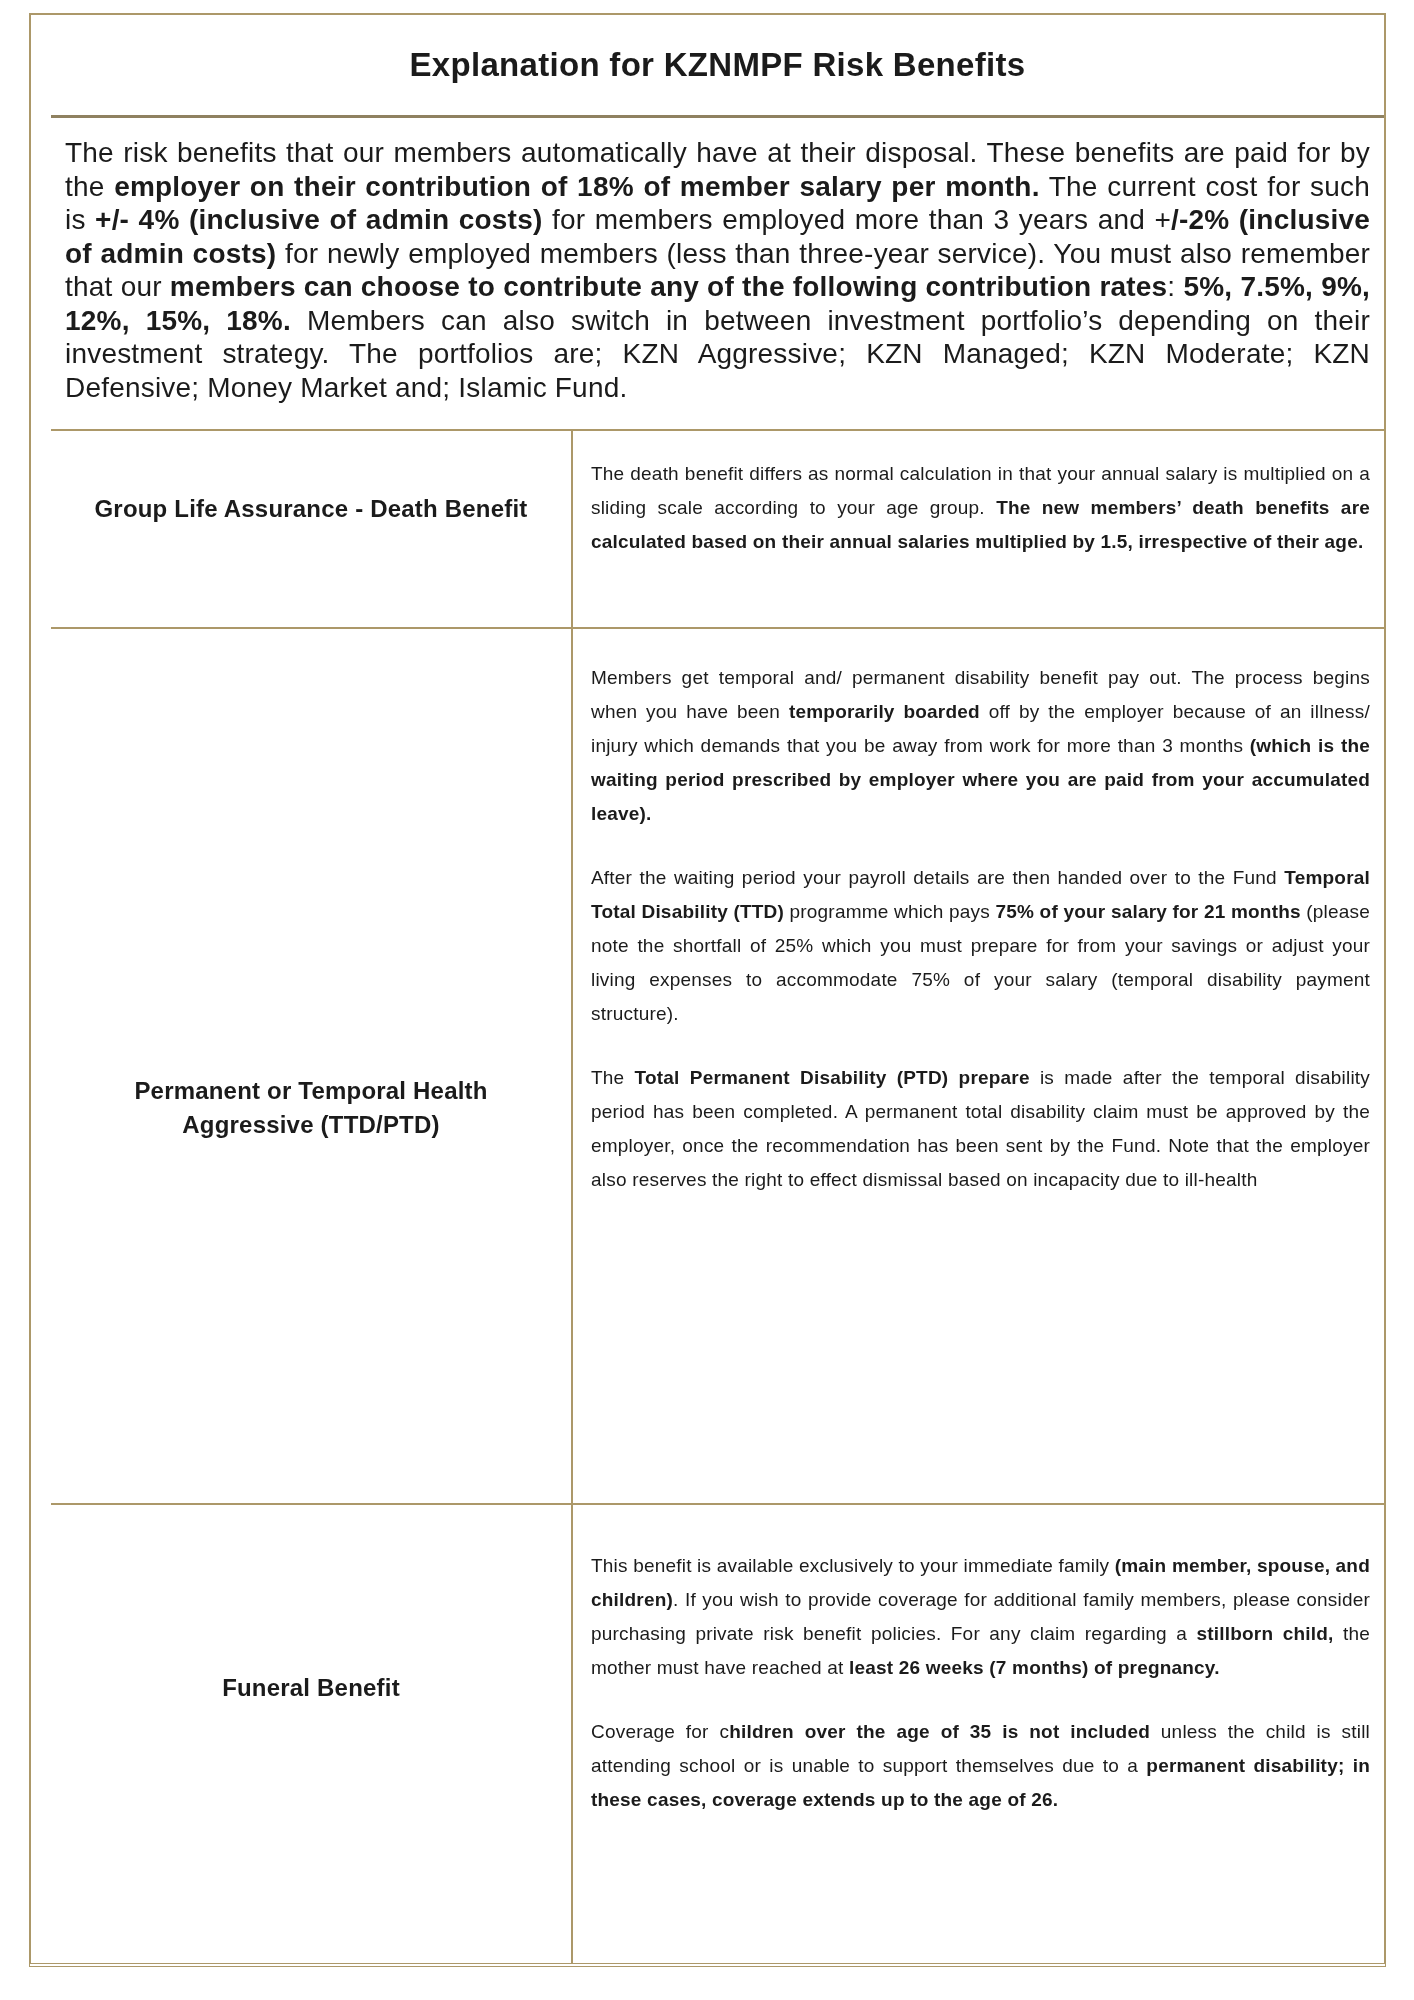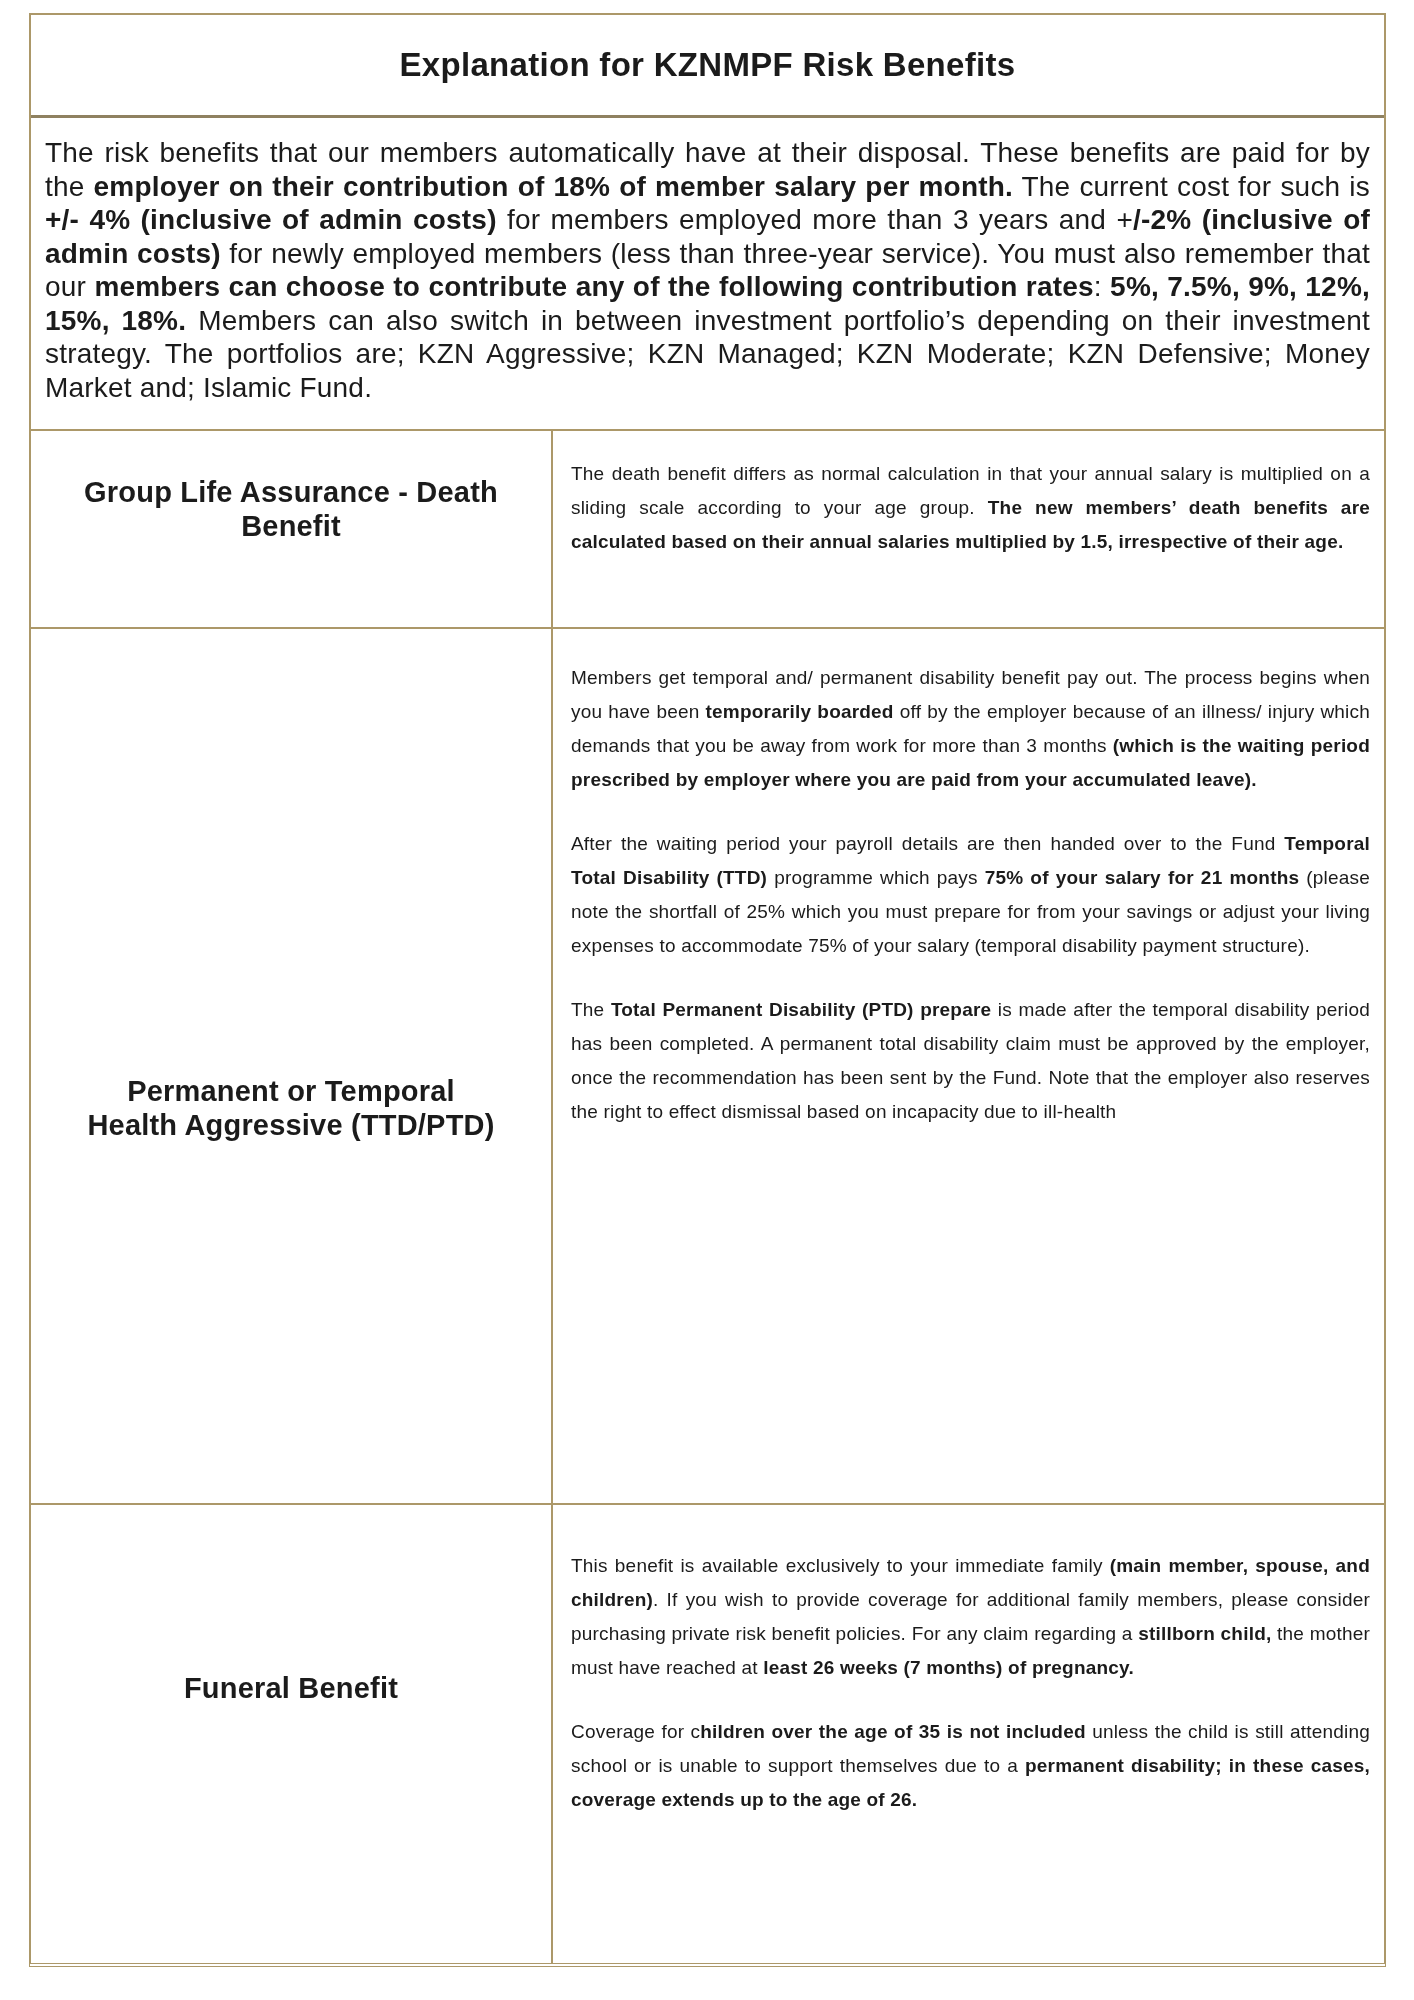--- a/index.html
+++ b/index.html
@@ -9,20 +9,21 @@
     font-family:"Liberation Sans", sans-serif;
     color:var(--text,#1b1b1b);
     -webkit-font-smoothing:antialiased;
   }
   .doc{
     position:absolute;left:29px;top:13px;width:1357px;
     box-sizing:border-box;
     border:2px solid var(--border,#ac9869);
     border-bottom:4px double var(--border,#ac9869);
     background:#ffffff;
+    padding-left:20px;
   }
   .title-cell{
     height:100px;
     border-bottom:3px solid var(--title_rule,#8f8160);
     display:flex;align-items:center;justify-content:center;
   }
   .title{
     margin:0;font-size:33px;font-weight:700;letter-spacing:.3px;color:var(--text,#1b1b1b);
   }
   .intro{
@@ -40,21 +41,21 @@
   .row1{min-height:198px;}
   .row2{min-height:876px;}
   .row3{min-height:460px;}
   .label{
     border-right:2px solid var(--border,#ac9869);
     display:flex;align-items:center;justify-content:center;
     text-align:center;
     padding:0 16px;box-sizing:border-box;
   }
   .label-text{
-    font-weight:700;font-size:29px;line-height:34px;letter-spacing:.2px;
+    font-weight:700;font-size:24px;line-height:34px;letter-spacing:.2px;
     display:inline-block;
   }
   .label-narrow{max-width:410px;}
   .shift-up-sm{transform:translateY(-20px);}
   .shift-down{transform:translateY(42px);}
   .shift-up{transform:translateY(-46px);}
   .content{
     box-sizing:border-box;
     padding:26px 14px 34px 18px;
     font-size:19px;line-height:34px;letter-spacing:.2px;

